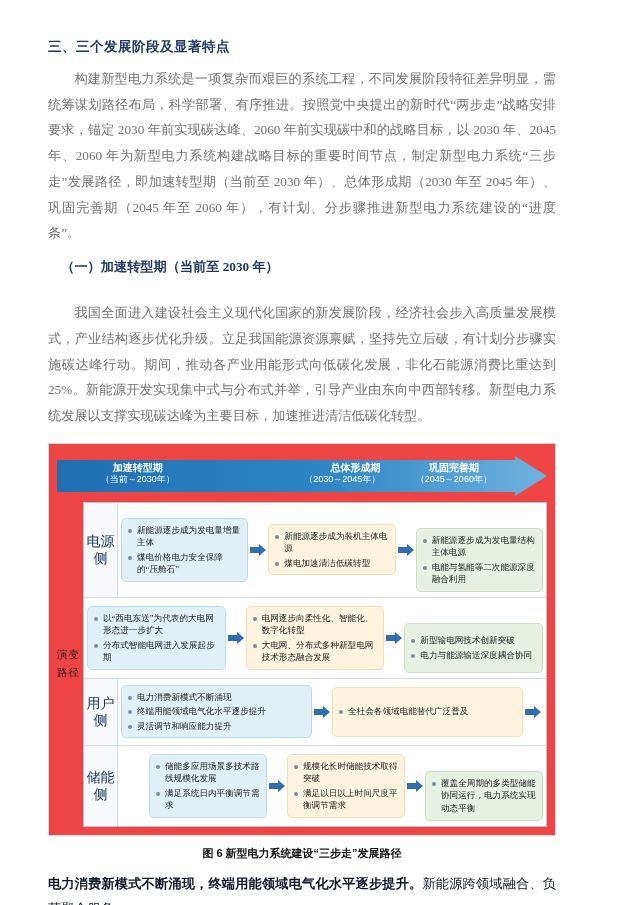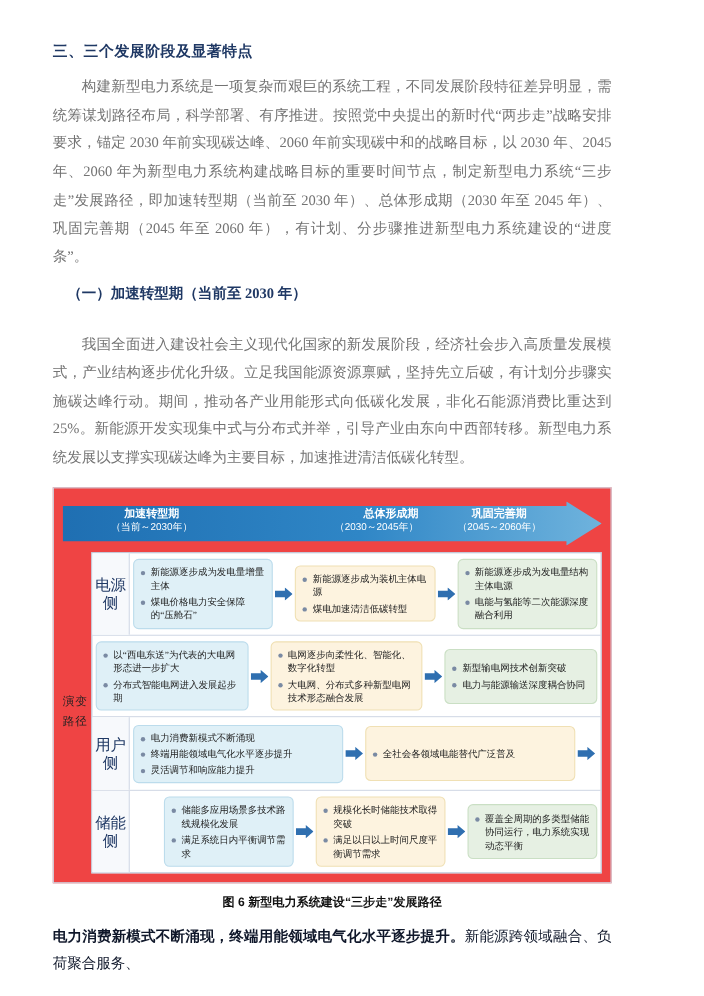--- a/index.html
+++ b/index.html
@@ -148,21 +148,21 @@
     font-size: 8.6px;
     line-height: 1.45;
     color: #222;
     min-height: 50px;
     display: flex;
     flex-direction: column;
     justify-content: center;
   }
   .cell.c1 { background: #dff0f7; border: 1px solid #bcdcec; }
   .cell.c2 { background: #fdf3df; border: 1px solid #f0e0b4; }
-  .cell.c3 { background: #e6f0e3; border: 1px solid #cadfc4; }
+  .cell.c3 { background: #e6f0e3; border: 1px solid #cadfc4; margin-top: 20px; }
   .bullet {
     position: relative;
     padding-left: 9px;
     margin-bottom: 2px;
     font-family: Liberation Serif, serif;
   }
   .bullet:last-child { margin-bottom: 0; }
   .bullet::before {
     content: "";
     position: absolute;

